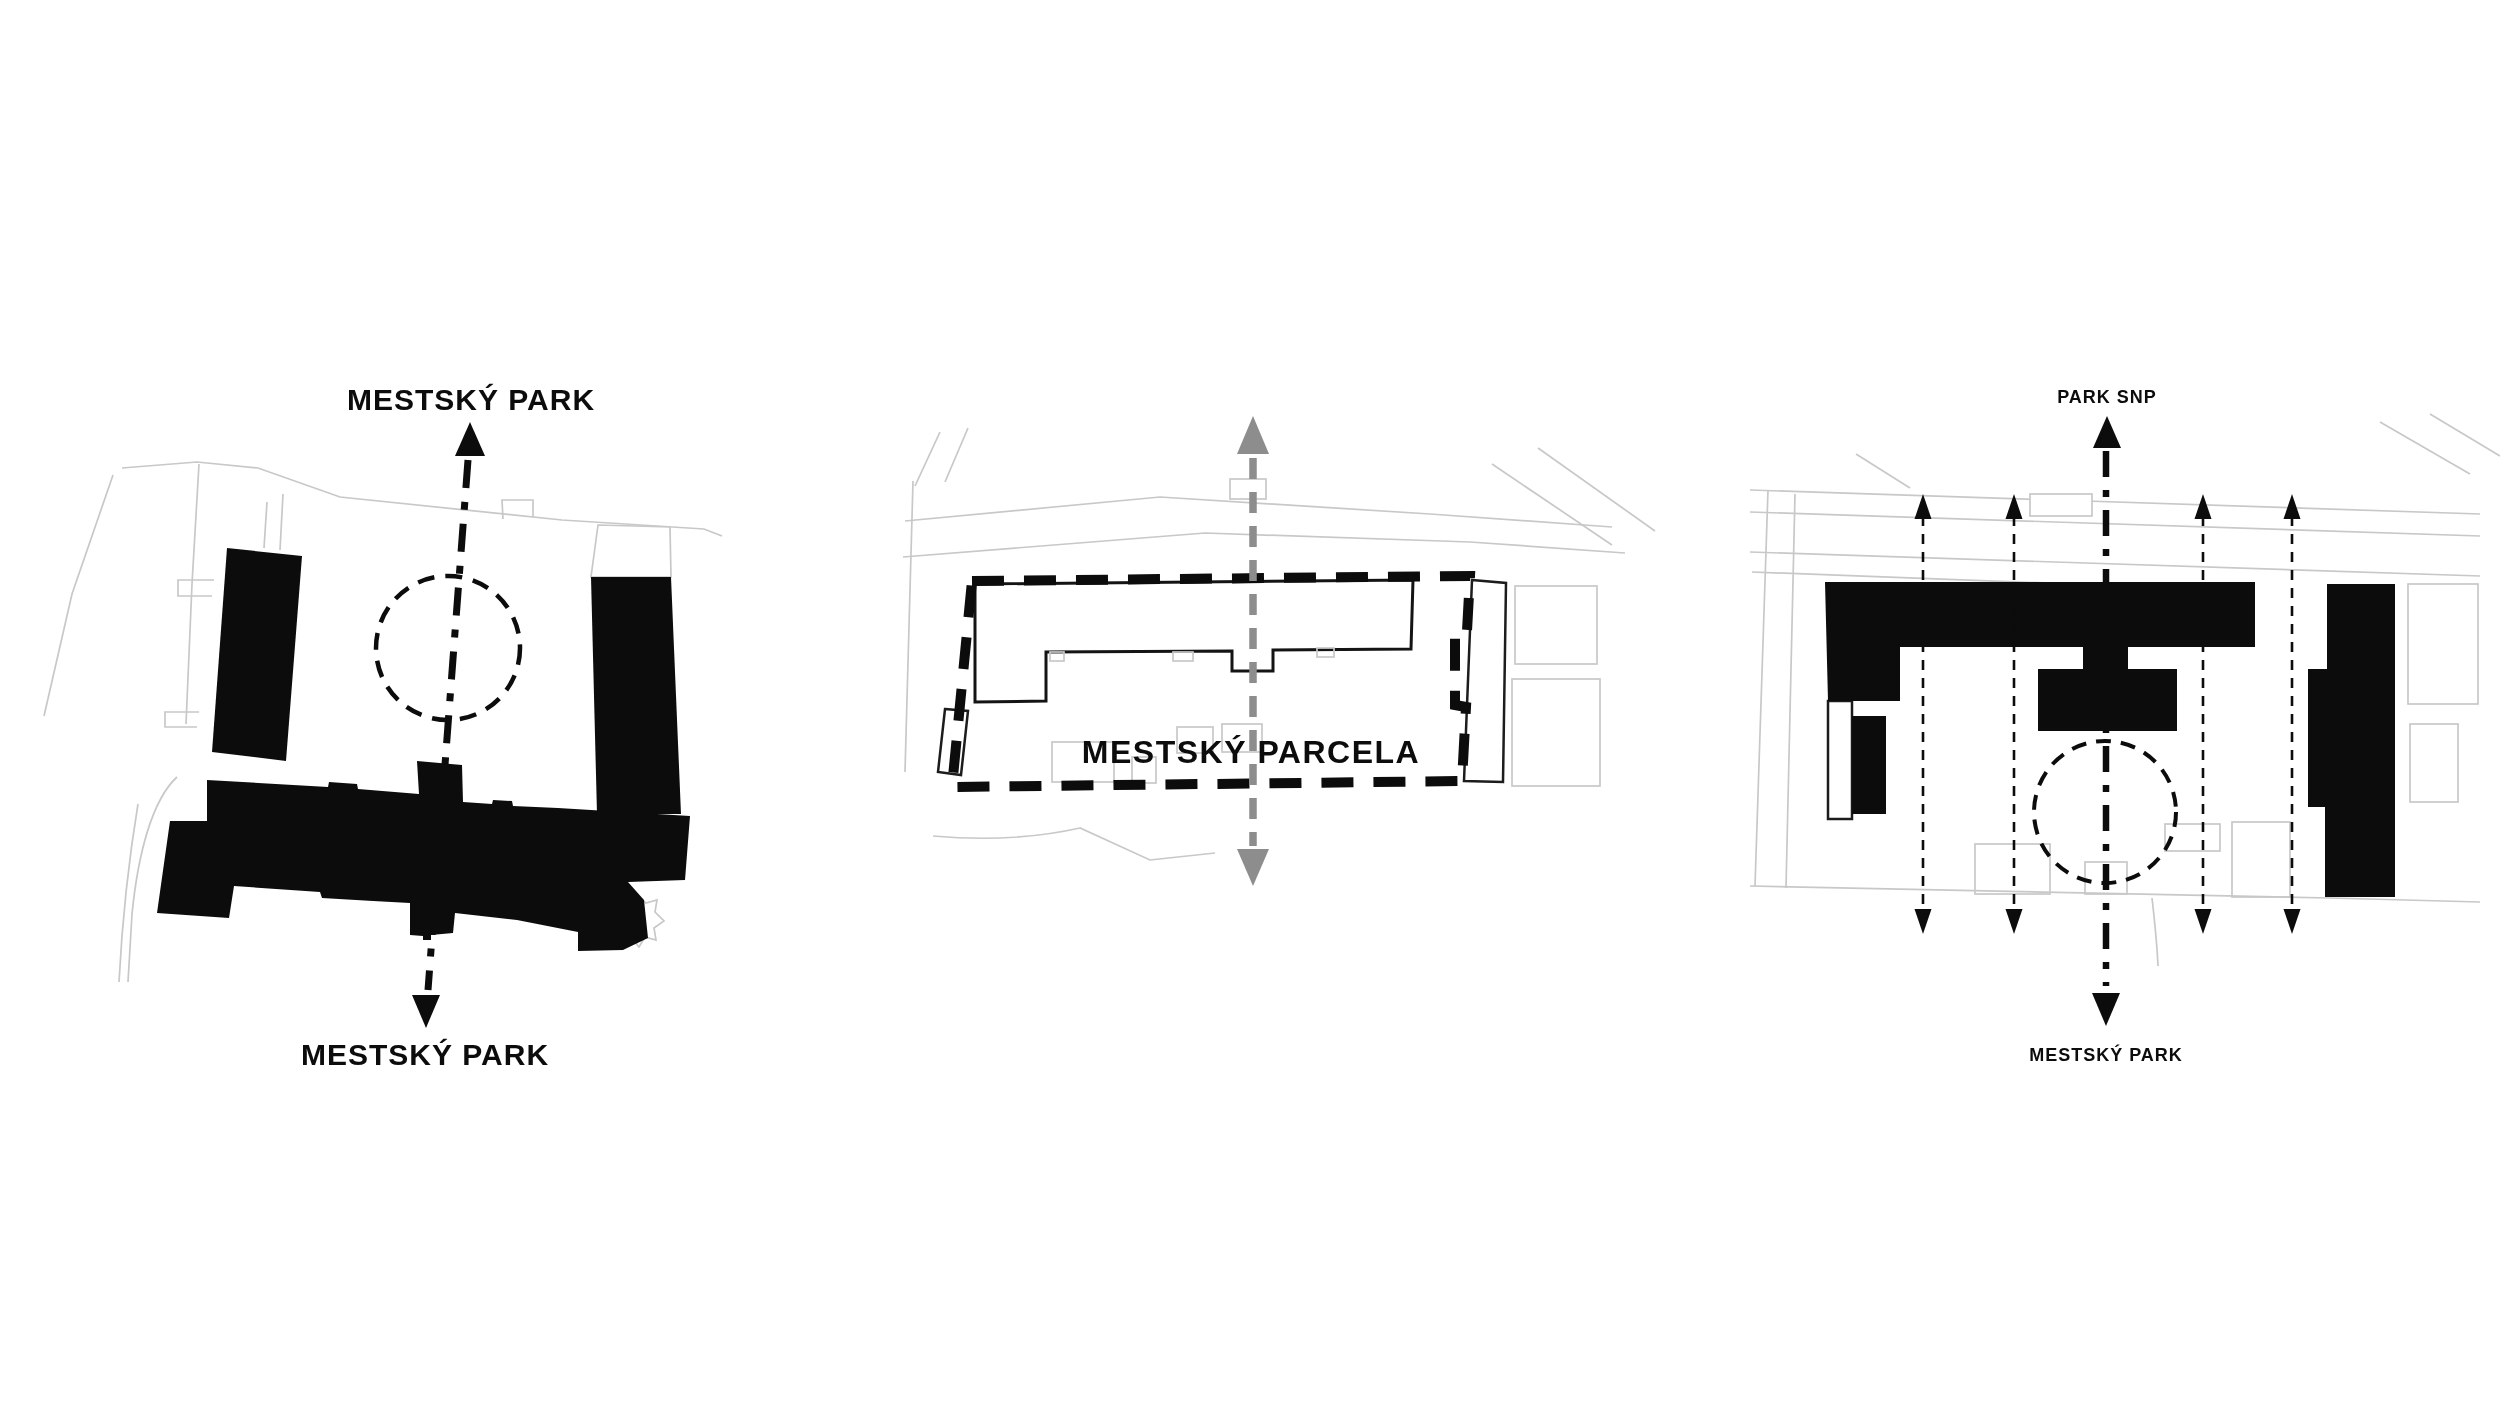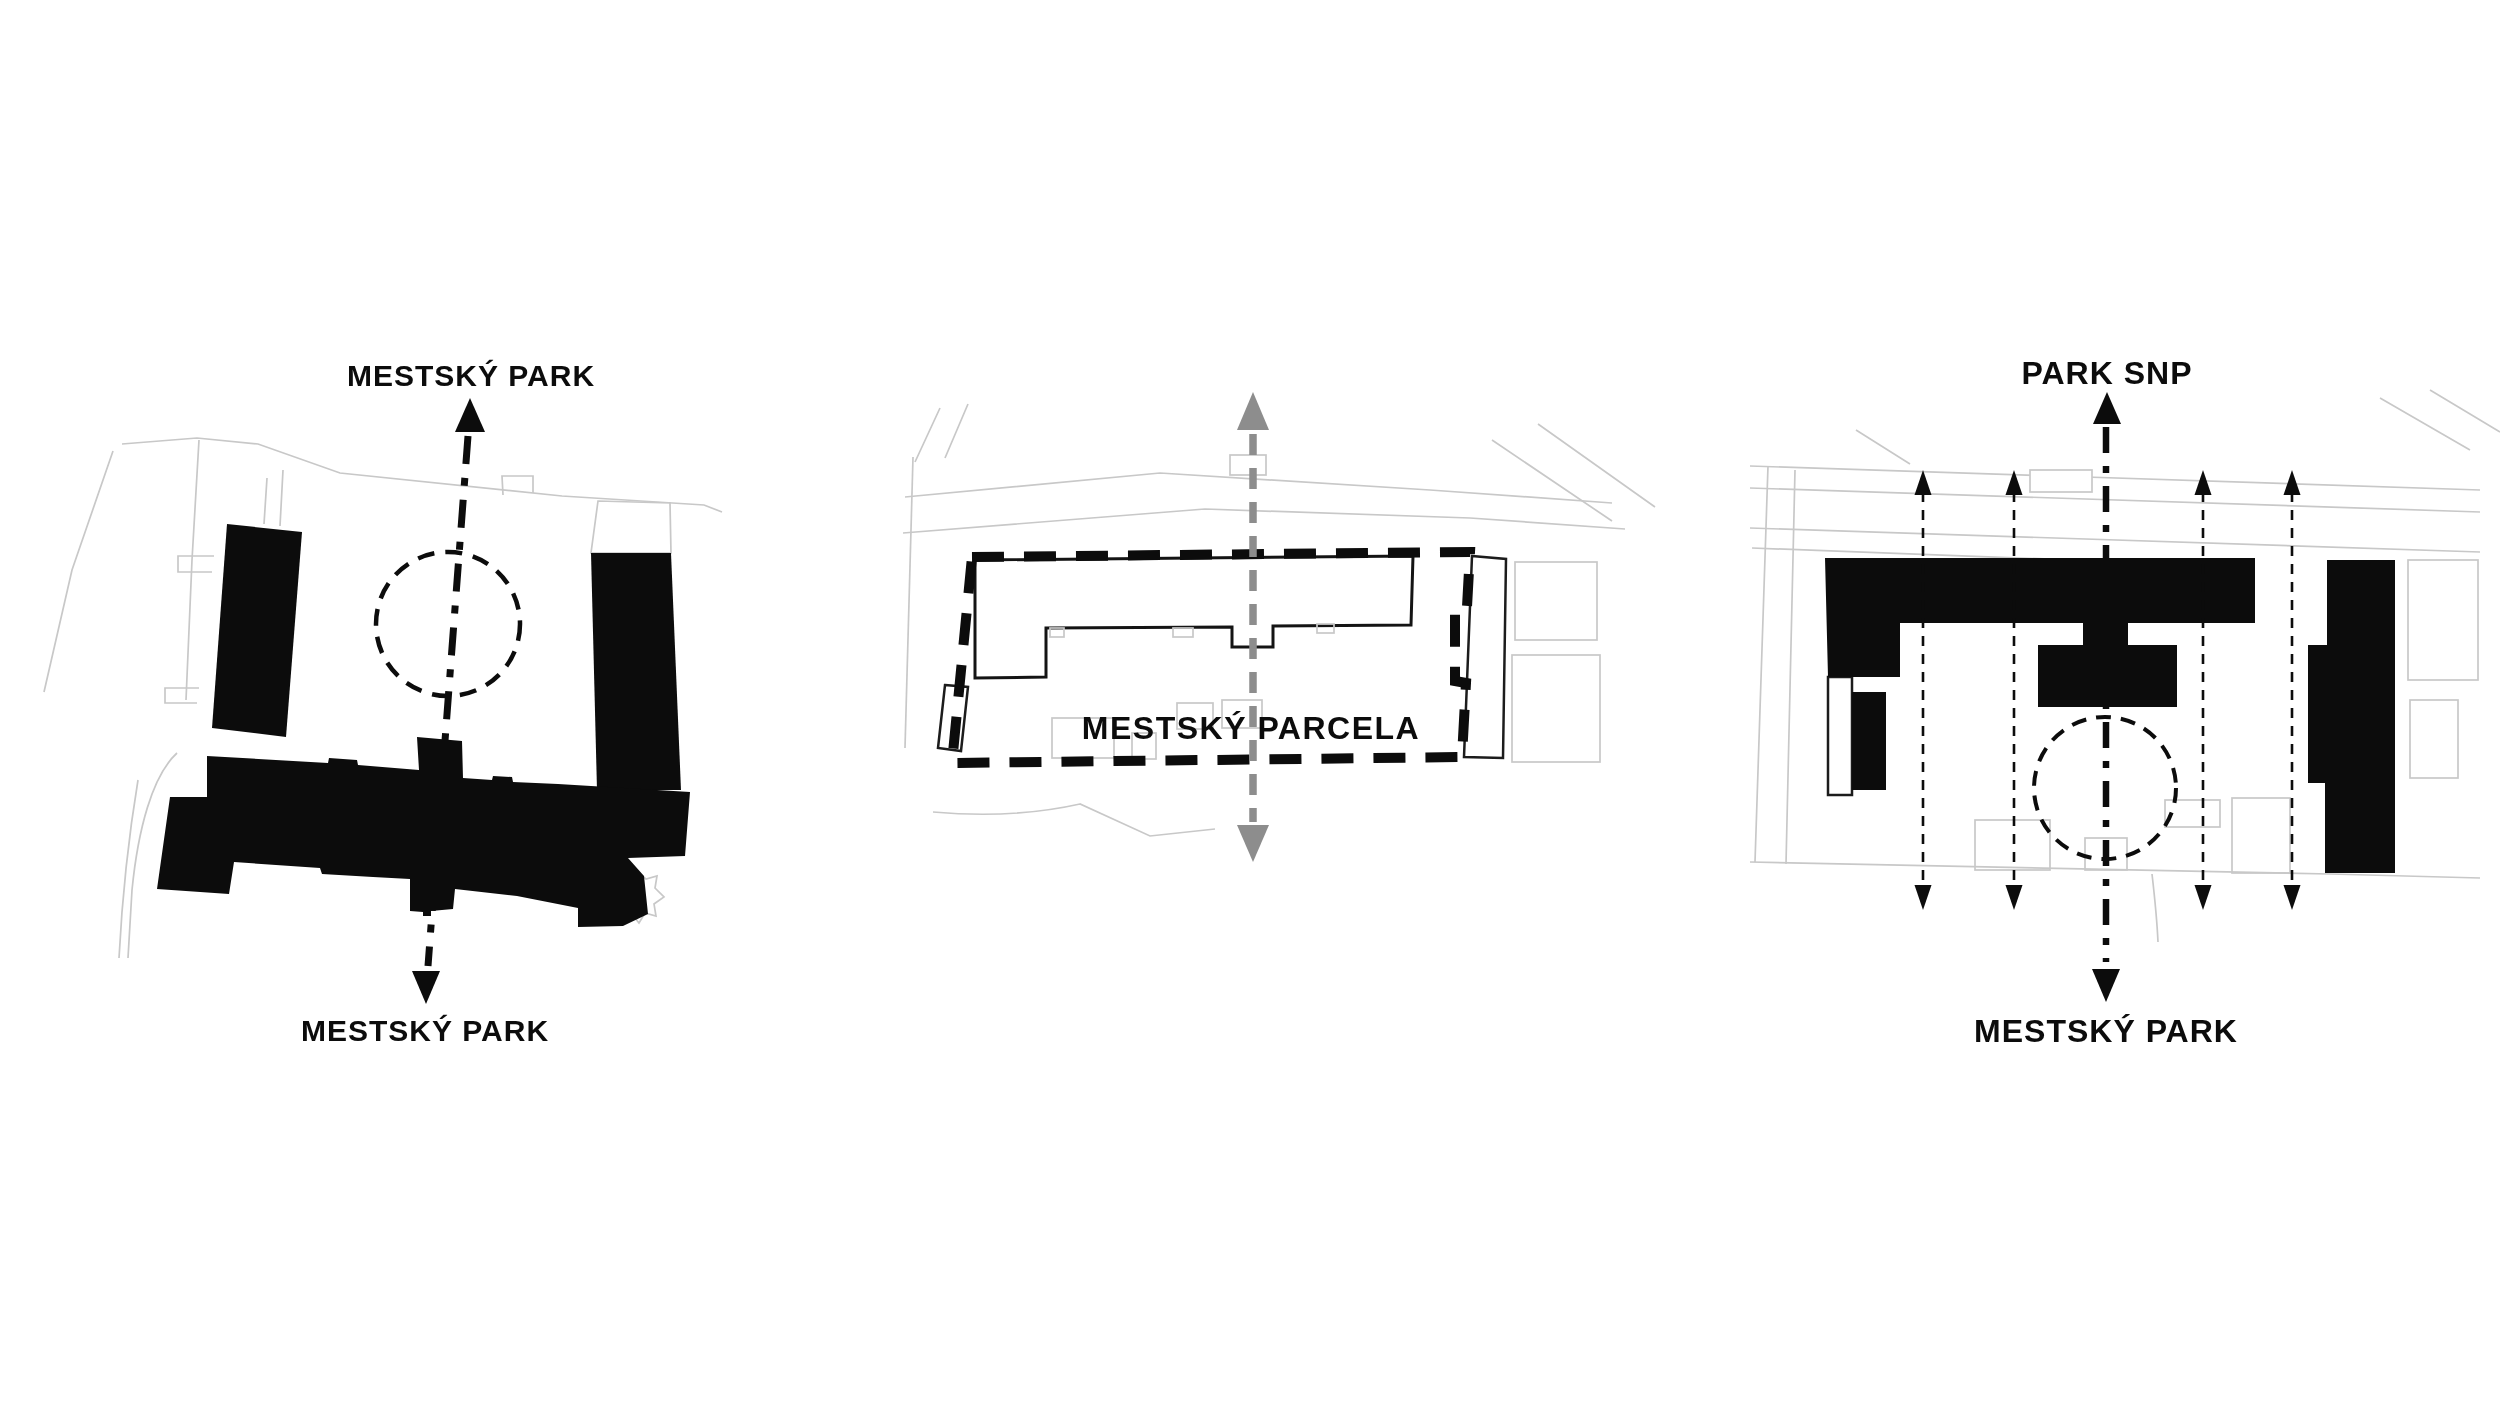--- a/index.html
+++ b/index.html
@@ -6,29 +6,30 @@
     --background:#ffffff;
     --ink:#0c0c0c;
     --gray-arrow:#8d8d8d;
     --map-lines:#c8c8c8;
   }
   html,body{margin:0;padding:0;background:var(--background);}
   .stage{
     position:relative;width:2500px;height:1260px;overflow:hidden;
     background:var(--background);
     font-family:"Liberation Sans","DejaVu Sans",sans-serif;
+    margin-top:24px;
   }
   .stage svg{position:absolute;left:0;top:0;}
   .label{
     position:absolute;transform:translate(-50%,-50%);
     font-weight:700;color:var(--ink);letter-spacing:1px;white-space:nowrap;
   }
   .label-l{font-size:30px;}
   .label-m{font-size:32px;letter-spacing:1.5px;}
-  .label-r{font-size:32px;}
+  .label-r{font-size:18px;}
   
   .mapline{fill:none;stroke:var(--map-lines);stroke-width:1.7px;}
   .mapfill{fill:#ffffff;stroke:var(--map-lines);stroke-width:1.7px;}
   .outlined{fill:#ffffff;stroke:#1c1c1c;stroke-width:2.5px;}
   .bldg{fill:var(--ink);stroke:none;}
   .dashcircle{fill:none;stroke:var(--ink);}
   .axisline{fill:none;stroke:var(--ink);}
   .axishead{fill:var(--ink);stroke:none;}
   .gaxisline{fill:none;stroke:var(--gray-arrow);}
   .gaxishead{fill:var(--gray-arrow);stroke:none;}

